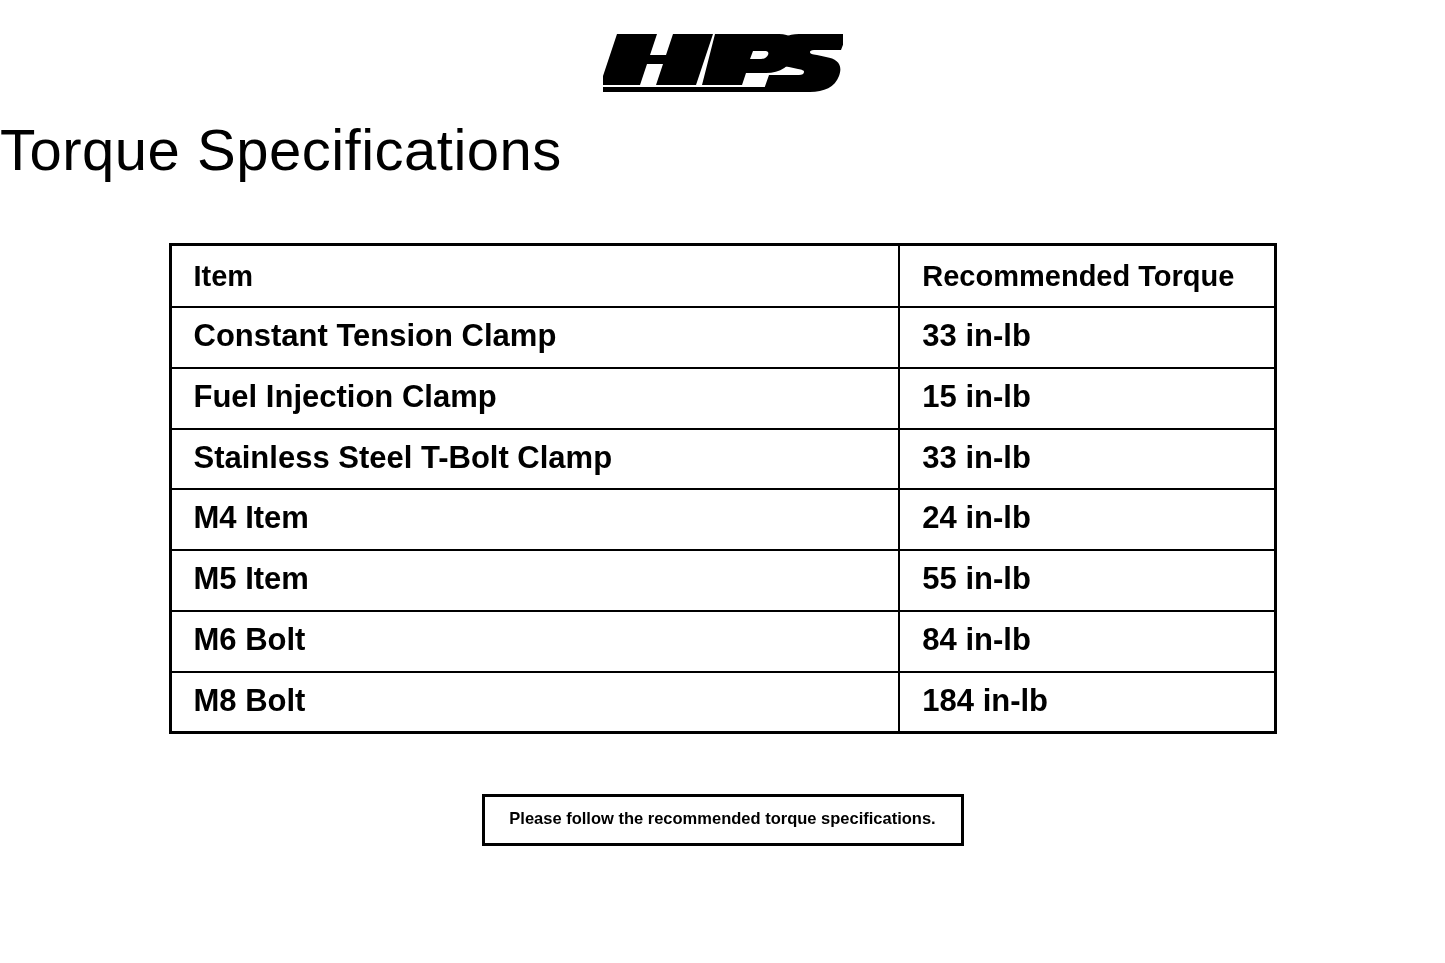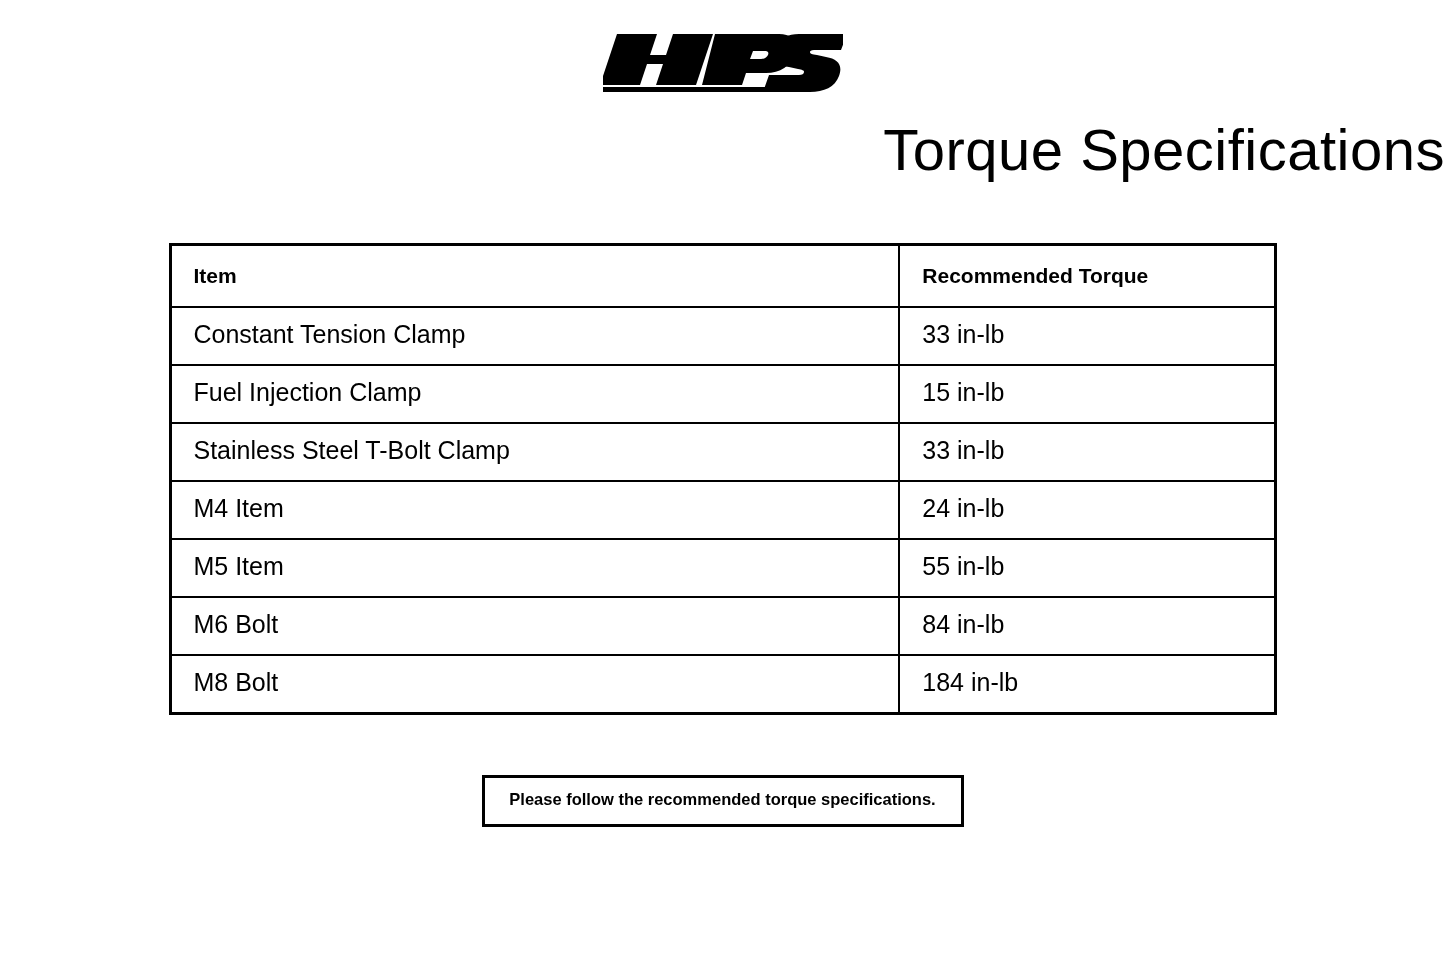--- a/index.html
+++ b/index.html
@@ -25,21 +25,21 @@
     box-sizing: border-box;
   }
   .logo {
     width: 240px;
     height: 70px;
     display: block;
   }
 
   
   .page-title {
-    text-align: right;
+    text-align: left;
     font-size: 58px;
     font-weight: 400;
     letter-spacing: 0.5px;
     margin: 22px 0 0 0;
     line-height: 1.05;
   }
 
   
   .table-wrap {
     margin: 62px auto 0 auto;
@@ -48,30 +48,30 @@
   table.spec-table {
     width: 100%;
     border-collapse: collapse;
     border: 3px solid #000;
     table-layout: fixed;
   }
   table.spec-table th,
   table.spec-table td {
     border: 2px solid #000;
     padding: 9px 14px 11px 22px;
-    font-size: 25px;
-    font-weight: 400;
+    font-size: 31px;
+    font-weight: 700;
     text-align: left;
     vertical-align: middle;
     line-height: 1.25;
     height: 36px;
   }
   table.spec-table th {
     font-weight: bold;
-    font-size: 21px;
+    font-size: 29px;
     padding-top: 12px;
     padding-bottom: 12px;
   }
   table.spec-table col.col-item { width: 66%; }
   table.spec-table col.col-torque { width: 34%; }
 
   
   .note-wrap {
     display: flex;
     justify-content: center;

